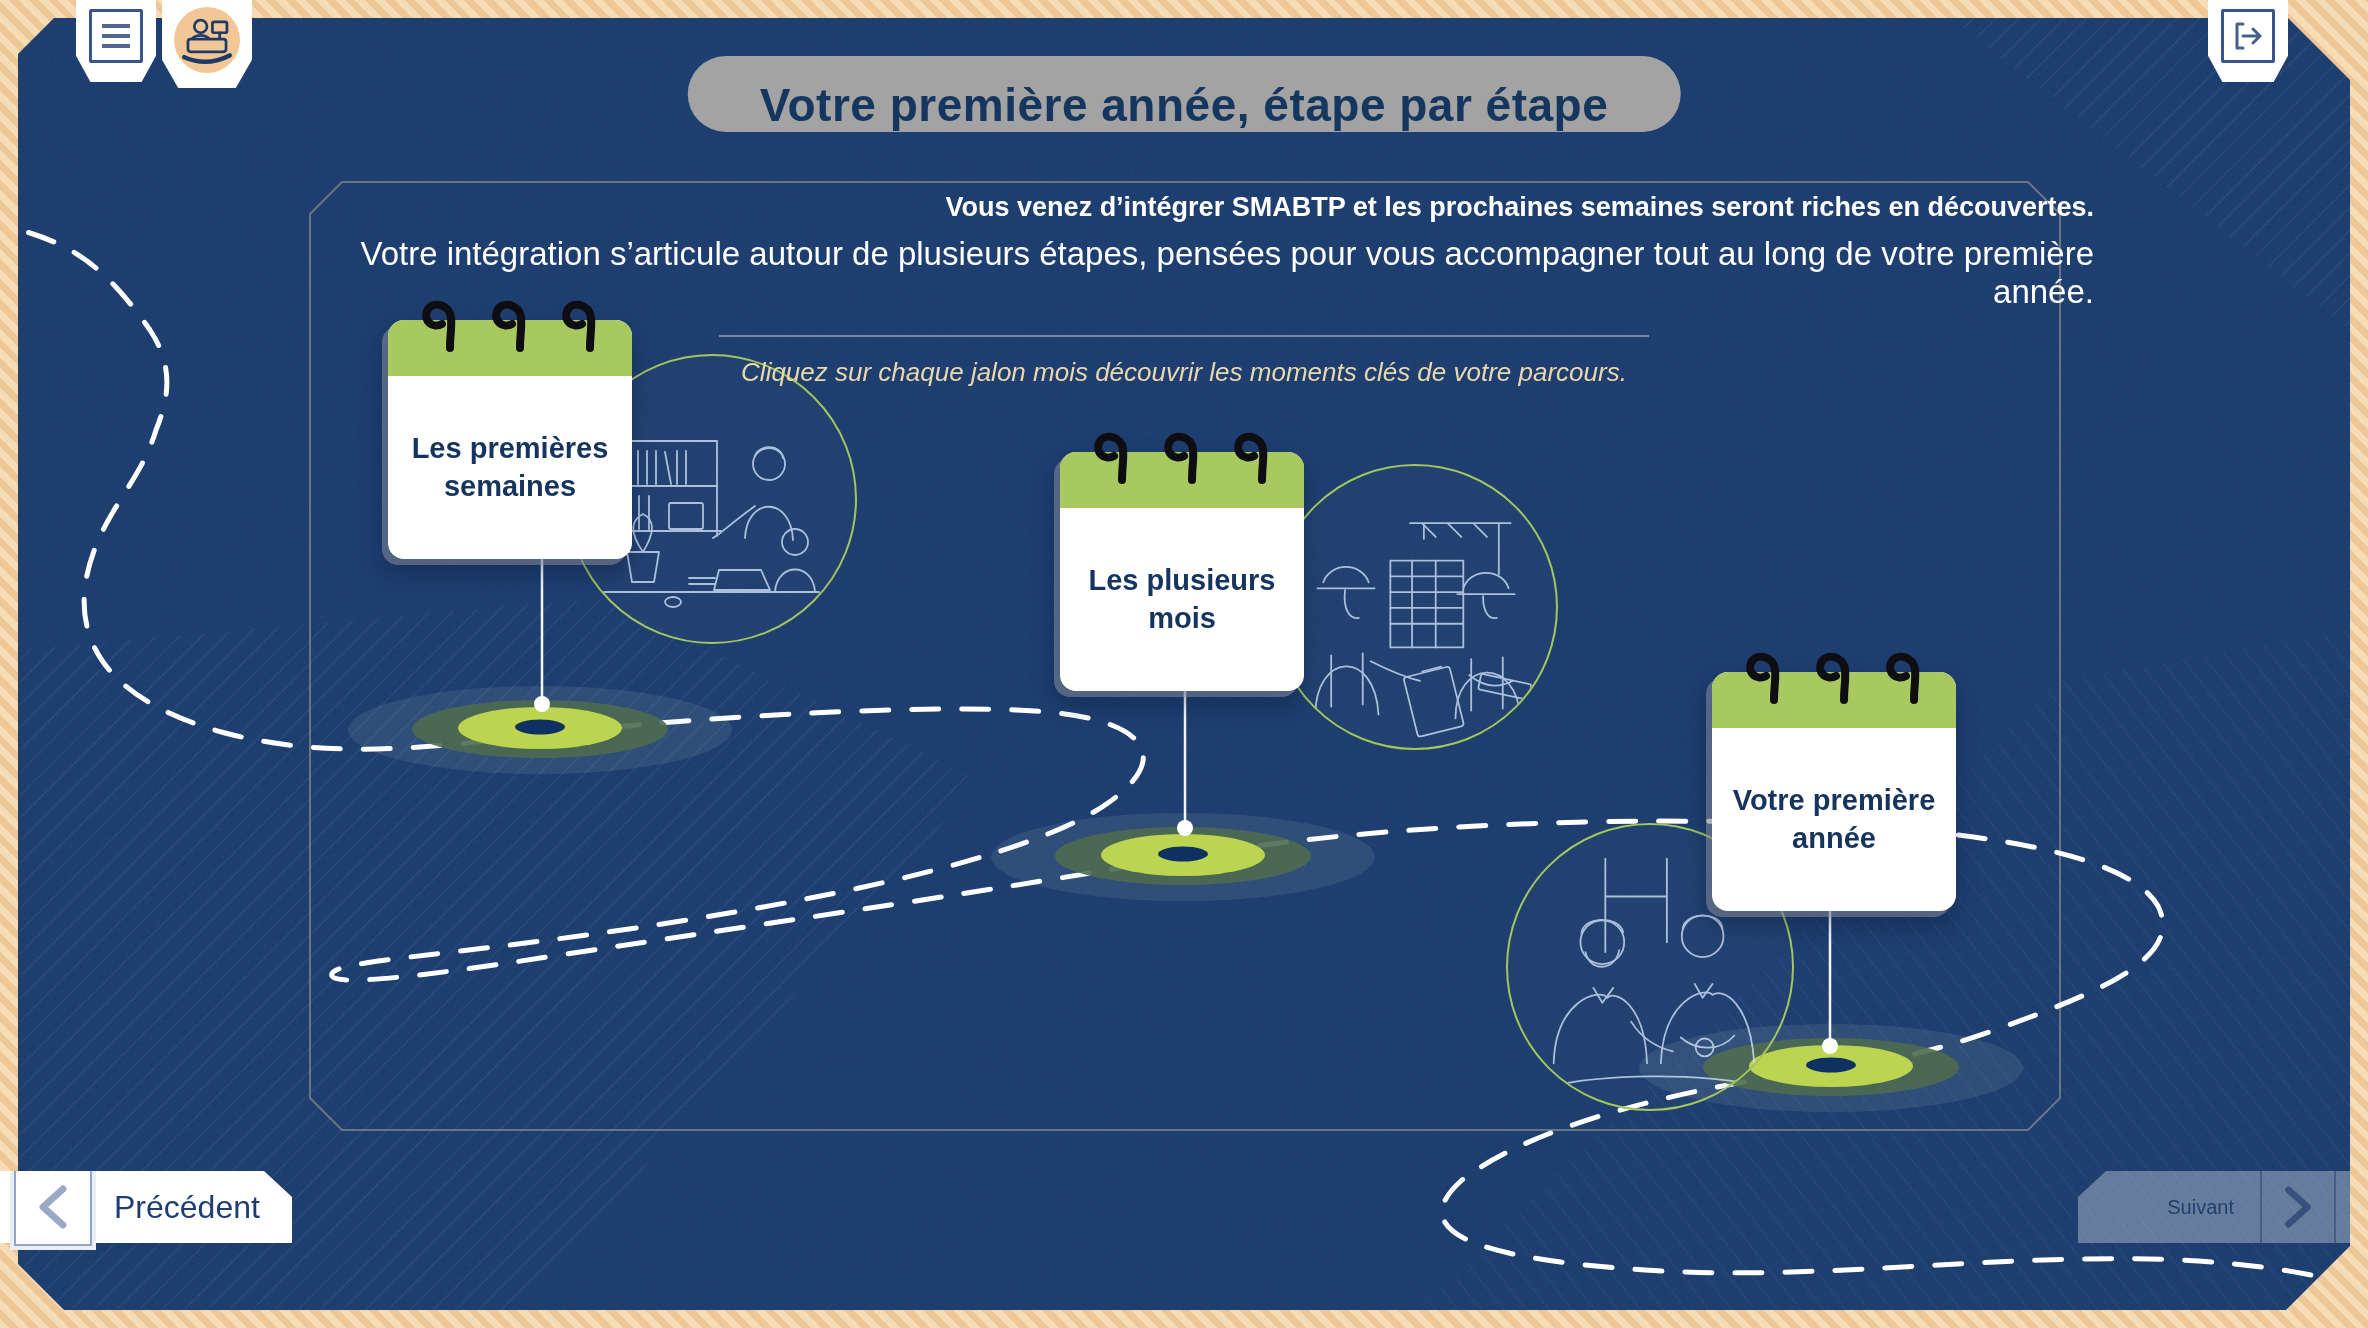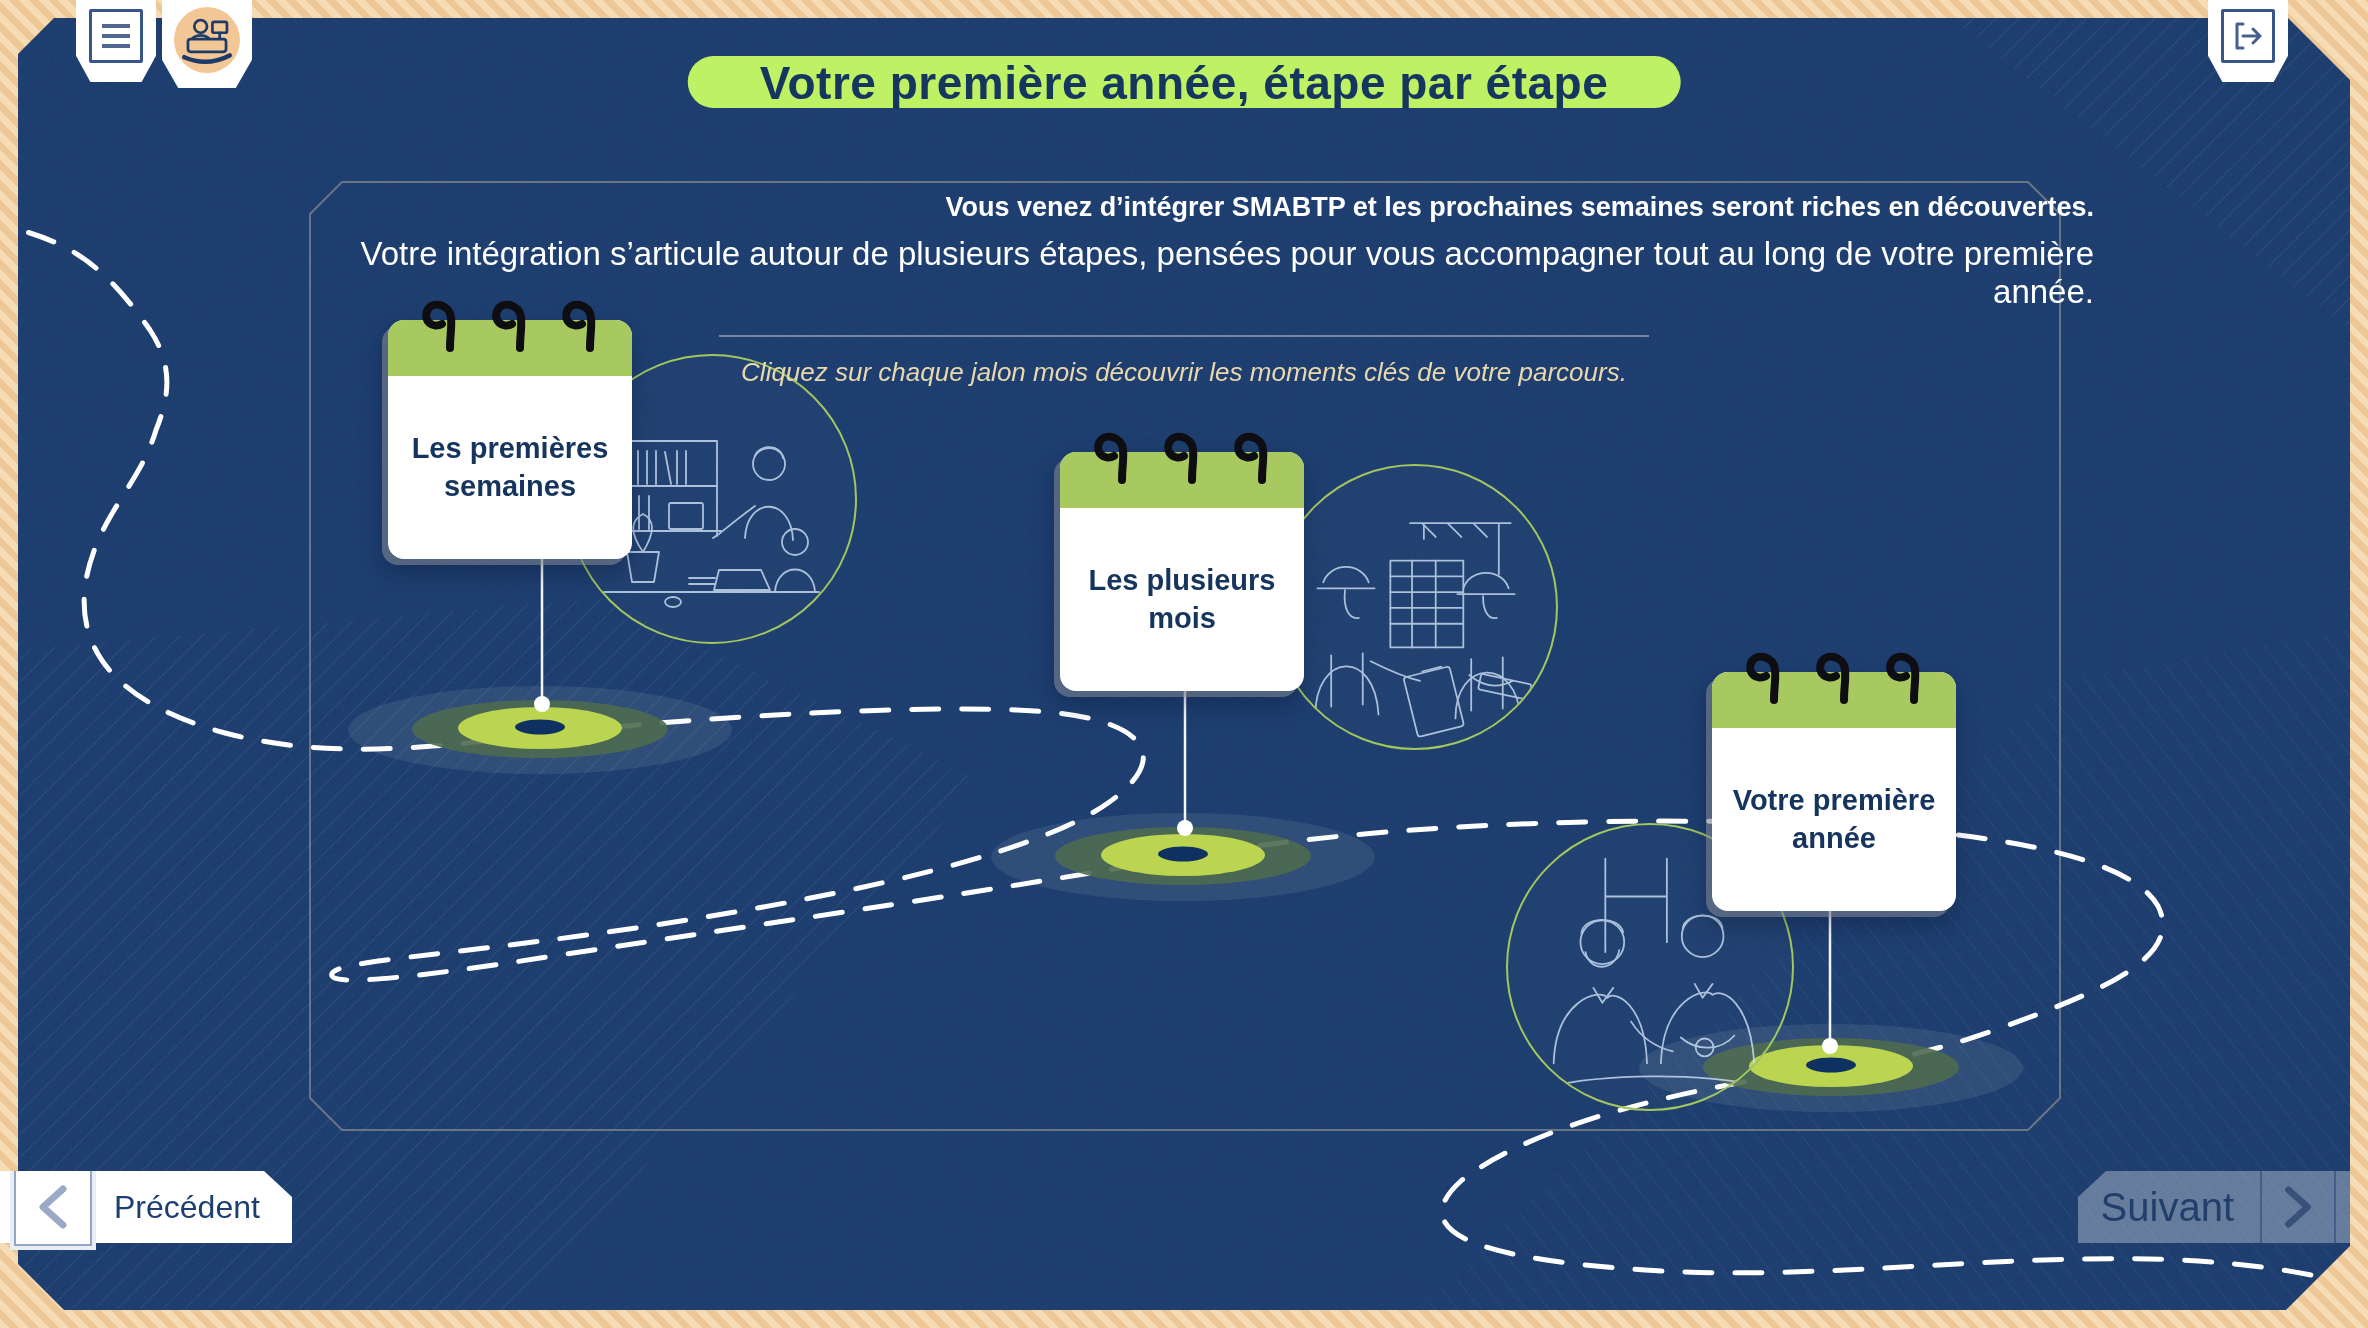--- a/index.html
+++ b/index.html
@@ -30,22 +30,22 @@
     display:flex;flex-direction:column;align-items:center;justify-content:center;gap:6px;background:#fff;
   }
   .bar{width:28px;height:4px;background:#52678f;}
   .char-circle{
     width:66px;height:66px;margin-top:7px;border-radius:50%;background:#f2c795;
     display:flex;align-items:center;justify-content:center;
   }
   
   #title-pill{
     position:absolute;top:56px;left:50%;transform:translateX(-50%);
-    height:52px;padding:0 72px;background:#bef264;border-radius:40px;
-    display:flex;align-items:flex-start;justify-content:center;white-space:nowrap;z-index:6;
+    height:76px;padding:0 72px;background:#a3a3a3;border-radius:40px;
+    display:flex;align-items:flex-end;justify-content:center;white-space:nowrap;z-index:6;
   }
   #title-pill span{font-size:46px;font-weight:bold;color:#15365f;letter-spacing:.5px;}
   
   #intro{
     position:absolute;top:192px;left:50%;transform:translateX(-50%);
     width:1820px;text-align:center;color:#ffffff;z-index:6;
   }
   #intro .l1{font-size:27px;font-weight:bold;margin:0 0 12px 0;text-align:right;}
   #intro .l2{font-size:33px;margin:0;text-align:right;}
   #intro .divider{width:930px;margin:24px auto 20px auto;border-top:2px solid rgba(205,210,220,.5);}
@@ -92,21 +92,21 @@
   #btn-prev .txt{font-size:32px;color:#1c3e72;}
   #btn-next{
     left:2078px;width:272px;background:rgba(255,255,255,.32);cursor:default;
     clip-path:polygon(28px 0,272px 0,272px 99px,28px 99px,0 73px,0 26px);
     justify-content:flex-end;gap:26px;padding-right:14px;box-sizing:border-box;
   }
   #btn-next .chev-box{
     width:72px;height:72px;border:2px solid rgba(40,70,120,.55);
     display:flex;align-items:center;justify-content:center;flex:0 0 auto;
   }
-  #btn-next .txt{font-size:40px;color:rgba(22,52,98,.85);}
+  #btn-next .txt{font-size:20px;color:rgba(22,52,98,.85);}
 </style>
 </head>
 <body>
 
 <div id="stage">
 
   <svg id="bgsvg" width="2368" height="1328" viewBox="0 0 2368 1328">
     <defs>
       <filter id="noise">
           <feTurbulence type="fractalNoise" baseFrequency="0.9" numOctaves="2" stitchTiles="stitch"></feTurbulence>

